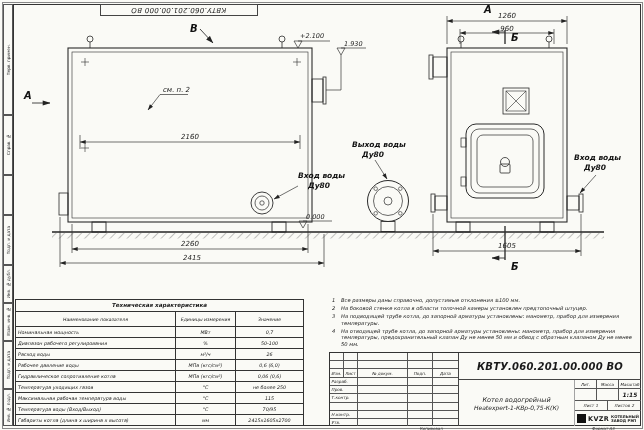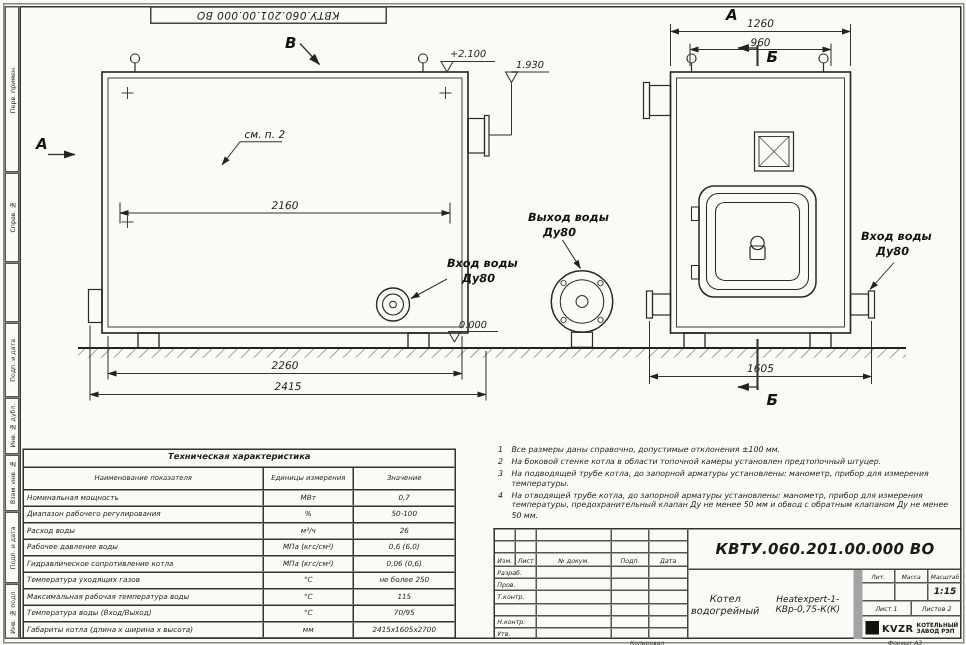--- a/index.html
+++ b/index.html
@@ -48,21 +48,21 @@
   .tc { border-right:0.7px solid #555; box-sizing:border-box; overflow:hidden; font-size:4.2px;
         font-style:italic; display:flex; align-items:center; justify-content:center; }
   .tc.lbl { justify-content:flex-start; padding-left:1.5px; }
   .w14{width:14px}.w28{width:28px}.w50{width:50px}.w25{width:25px}
   .wf{flex:1; border-right:none;}
   .tb-r { position:absolute; left:128px; top:0; right:0; bottom:0; border-left:1px solid #444;
           display:flex; flex-direction:column; }
   .tb-num { height:26px; border-bottom:1px solid #444; display:flex; align-items:center;
             justify-content:center; font-size:10px; font-weight:bold; font-style:italic; letter-spacing:0.2px; }
   .tb-low { flex:1; display:flex; }
-  .tb-name { flex:1; border-right:6px solid #a3a3a3; display:flex; flex-direction:row;
+  .tb-name { flex:1; border-right:1px solid #a3a3a3; display:flex; flex-direction:column;
              align-items:center; justify-content:center; font-style:italic; text-align:center; }
   .tb-name .l1 { font-size:6.5px; }
   .tb-name .l2 { font-size:6px; }
   .tb-side { width:66px; display:flex; flex-direction:column; }
   .tb-lms, .tb-lmsv, .tb-sheets { display:flex; border-bottom:0.7px solid #555; }
   .tb-lms { height:8px; } .tb-lmsv { height:11px; } .tb-sheets { height:9px; }
   .mc { width:22px; border-right:0.7px solid #555; box-sizing:border-box; display:flex;
         align-items:center; justify-content:center; font-size:4px; font-style:italic; }
   .mc:last-child { border-right:none; }
   .sc { width:33px; border-right:0.7px solid #555; box-sizing:border-box; display:flex; gap:1.5px;

